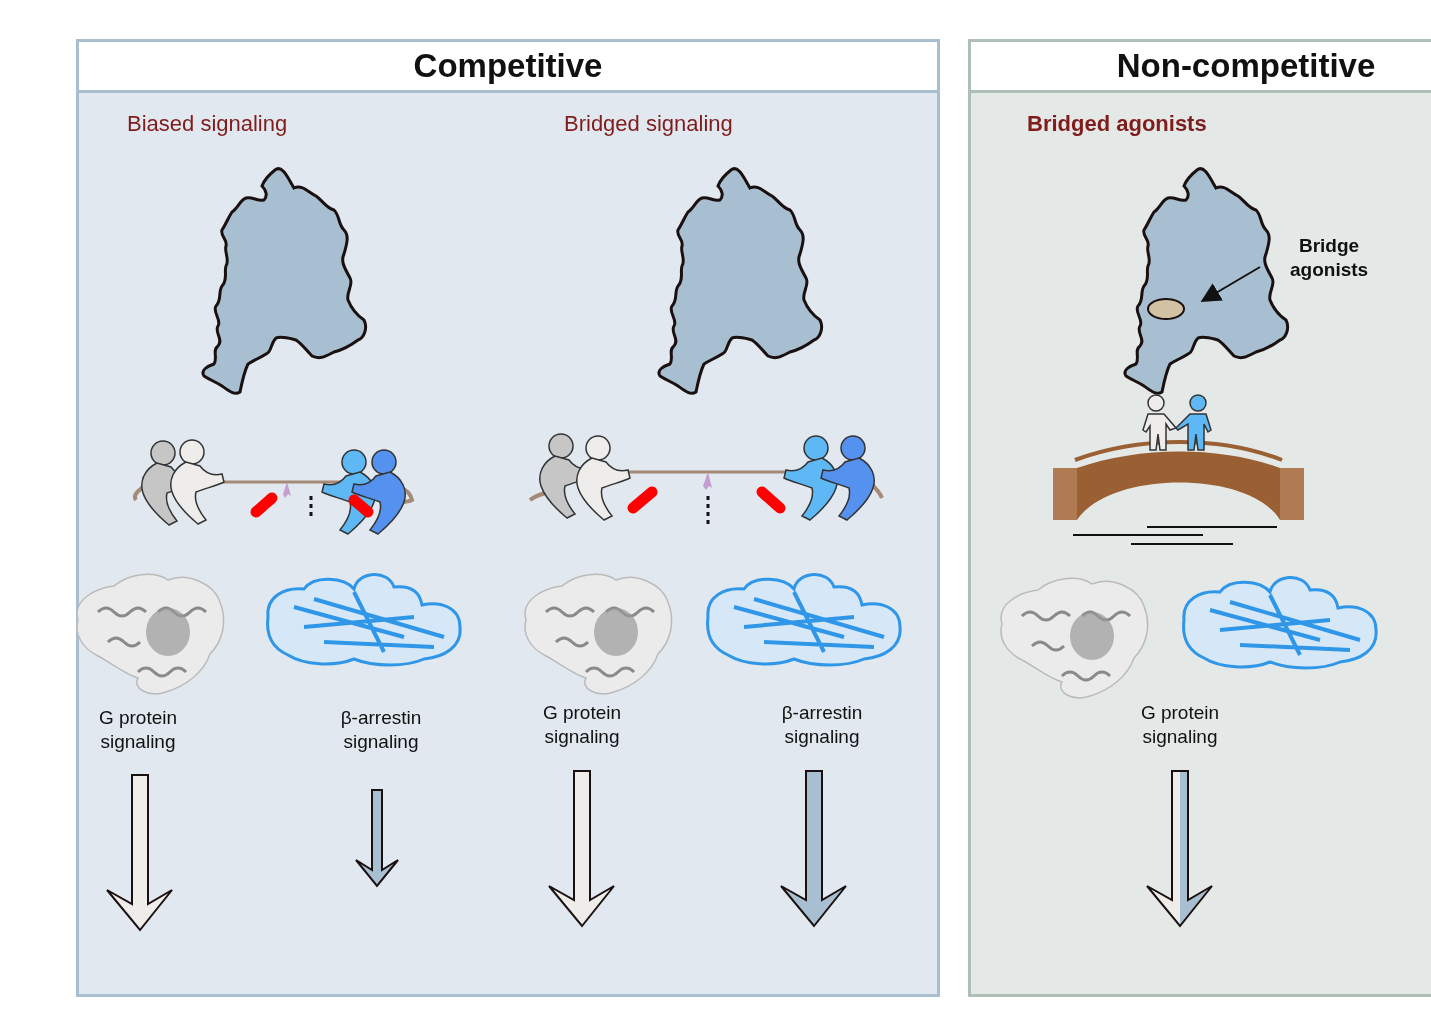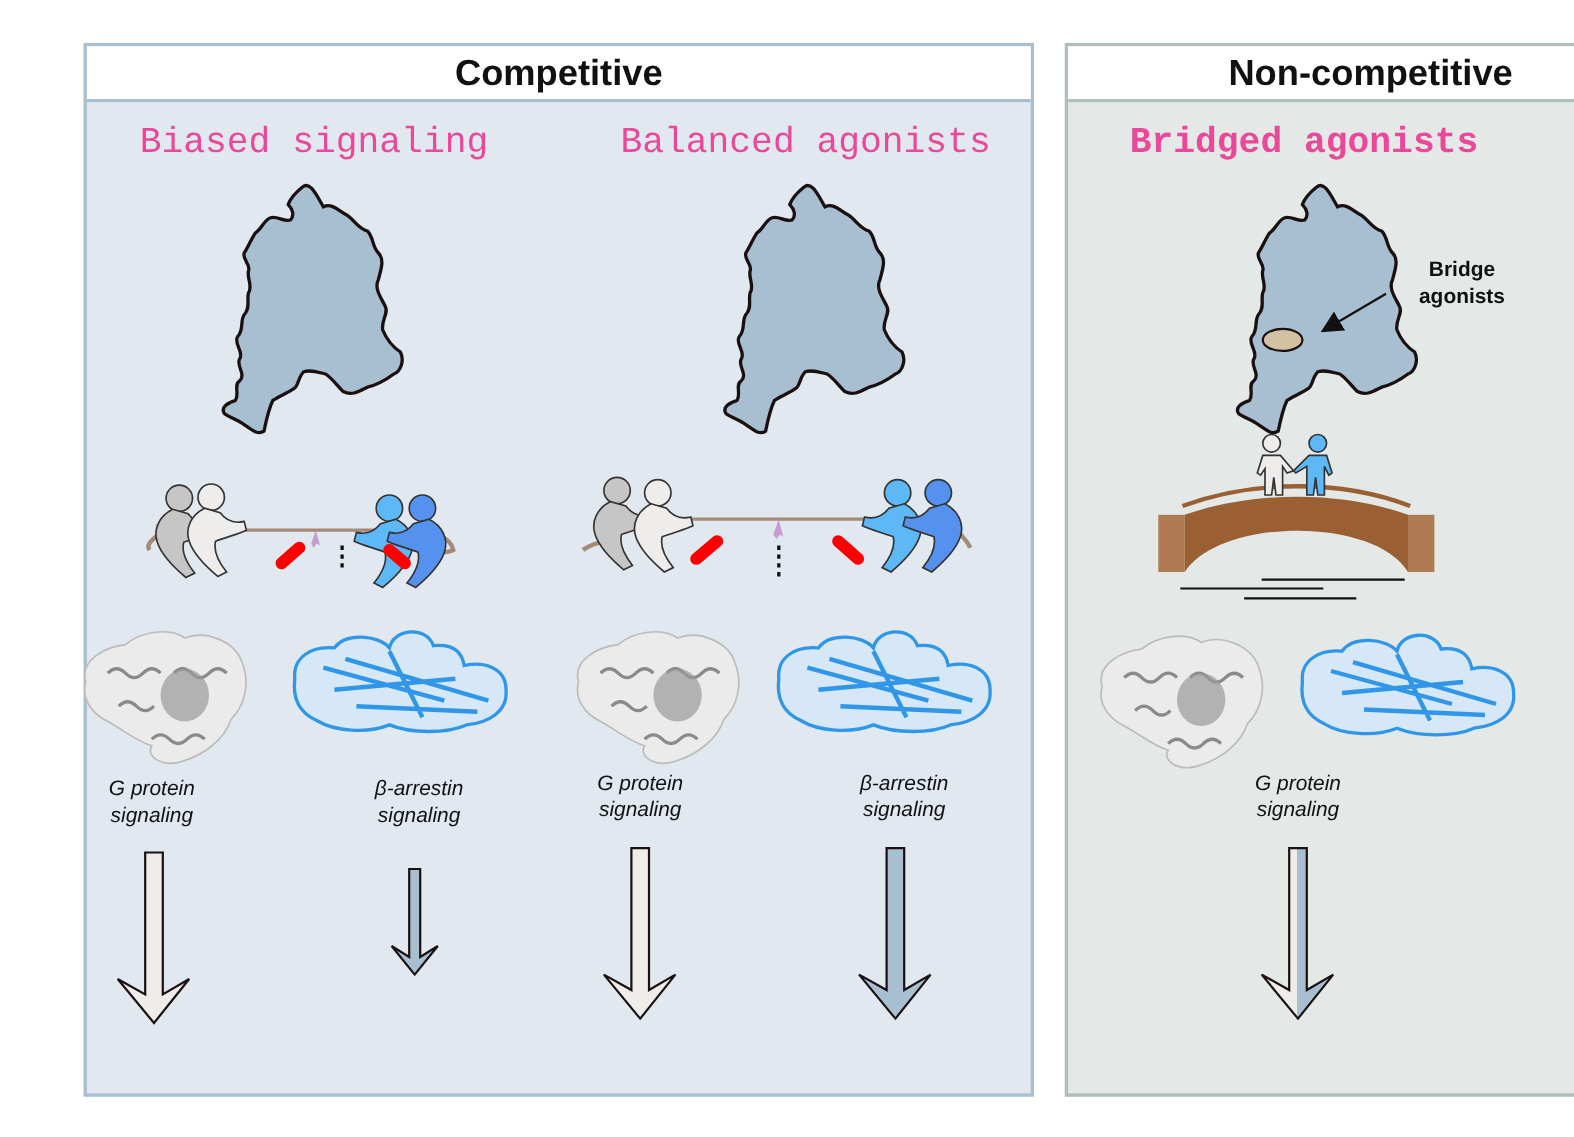--- a/index.html
+++ b/index.html
@@ -3,39 +3,39 @@
 <meta charset="utf-8">
 <style>
   html,body{margin:0;padding:0;background:#ffffff;}
   body{width:1431px;height:1034px;position:relative;overflow:hidden;font-family:"Liberation Sans",sans-serif;}
   .panel{position:absolute;box-sizing:border-box;margin-left:26px;}
   #panel-comp{left:50px;top:39px;width:864px;height:958px;border:3px solid #a9bfd0;background:#e1e8ef;}
   #panel-noncomp{left:942px;top:39px;width:556px;height:958px;border:3px solid #aebfb5;background:#e4e9e7;}
   .header{position:absolute;left:0;top:0;right:0;height:48px;background:#ffffff;border-bottom:3px solid #a9bfd0;
     font-weight:bold;font-size:33px;color:#111;text-align:center;line-height:48px;}
   #panel-noncomp .header{border-bottom-color:#aebfb5;}
-  .subtitle{position:absolute;font-size:33px;color:#ec4899;white-space:nowrap;font-family:Liberation Mono, monospace;}
+  .subtitle{position:absolute;font-size:22px;color:#7f1d1d;white-space:nowrap;}
   .subtitle.bold{font-weight:bold;}
-  .label{position:absolute;font-size:19px;color:#111;text-align:center;line-height:24px;width:160px;font-style:italic;}
+  .label{position:absolute;font-size:19px;color:#111;text-align:center;line-height:24px;width:160px;}
   .callout{position:absolute;font-size:19px;font-weight:bold;color:#111;text-align:center;line-height:24px;padding-left:25px;}
   svg.layer{position:absolute;left:0;top:0;}
 </style>
 </head>
 <body>
 
 <div class="panel" id="panel-comp">
   <div class="header">Competitive</div>
 </div>
 
 <div class="panel" id="panel-noncomp">
   <div class="header">Non-competitive</div>
 </div>
 
 <div class="subtitle" style="left:127px;top:111px;">Biased signaling</div>
-<div class="subtitle" style="left:564px;top:111px;">Balanced agonists</div>
+<div class="subtitle" style="left:564px;top:111px;">Bridged signaling</div>
 <div class="subtitle bold" style="left:1027px;top:111px;">Bridged agonists</div>
 
 <svg class="layer" width="1431" height="1034" viewBox="0 0 1431 1034">
   <defs>
     <path id="receptor" d="M45,0 C52,-6 58,8 64,18 C72,14 78,22 86,26 C92,30 96,38 104,40 C110,46 108,54 114,60 C120,66 116,76 114,84 C110,92 116,100 120,108 C124,114 116,122 118,130 C122,140 128,146 134,150 C138,158 134,168 128,170 C120,176 112,180 104,182 C96,186 90,190 82,186 C76,180 72,174 66,170 C58,168 52,166 46,168 C40,174 42,182 36,184 C30,188 24,190 18,194 C14,202 12,212 10,222 C4,226 -2,220 -8,216 C-14,212 -20,210 -26,206 C-30,200 -22,196 -16,194 C-12,188 -18,180 -12,176 C-6,170 -16,162 -12,156 C-8,150 -18,142 -14,136 C-8,130 -12,122 -8,116 C-2,110 -6,102 -4,96 C0,90 -6,82 -4,76 C-2,70 -10,66 -8,60 C-4,54 -2,48 2,42 C8,38 10,30 16,28 C22,26 28,32 34,30 C38,26 36,20 32,16 C34,10 40,4 45,0 Z"></path>
     <g id="tugfig-left">
       <circle cx="0" cy="0" r="12"></circle>
       <path d="M-6,10 C-18,16 -24,28 -20,40 C-16,52 -6,62 6,72 L14,68 C6,58 2,48 4,40 C14,36 24,34 32,30 L30,22 C22,24 14,22 8,14 Z"></path>
     </g>
     <g id="tugfig-right">

